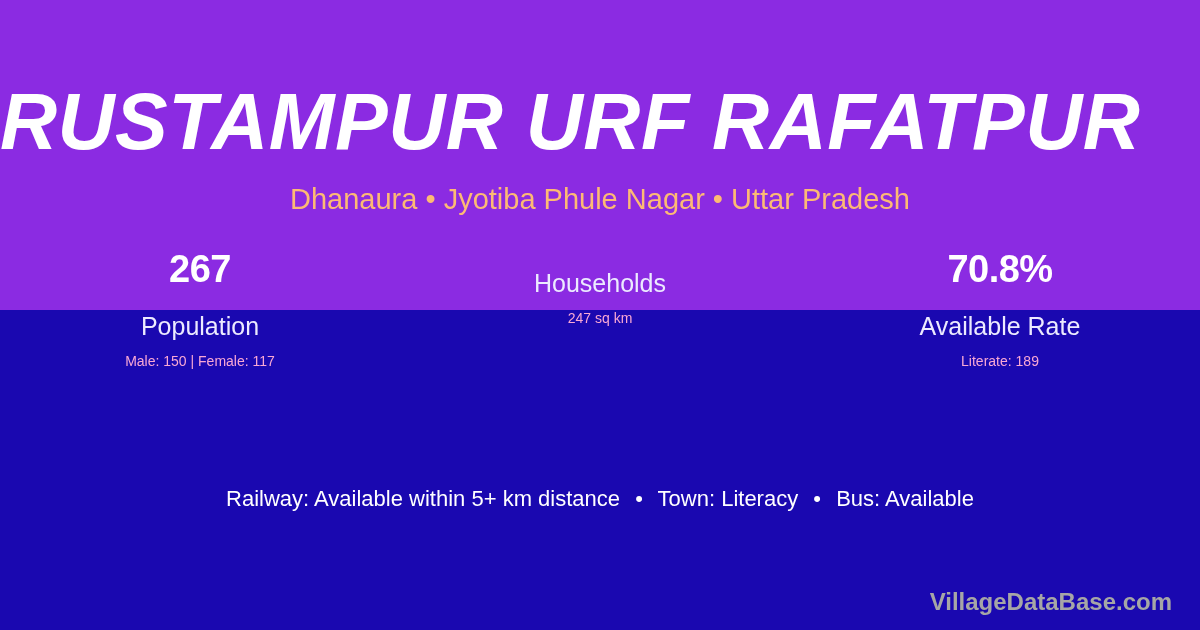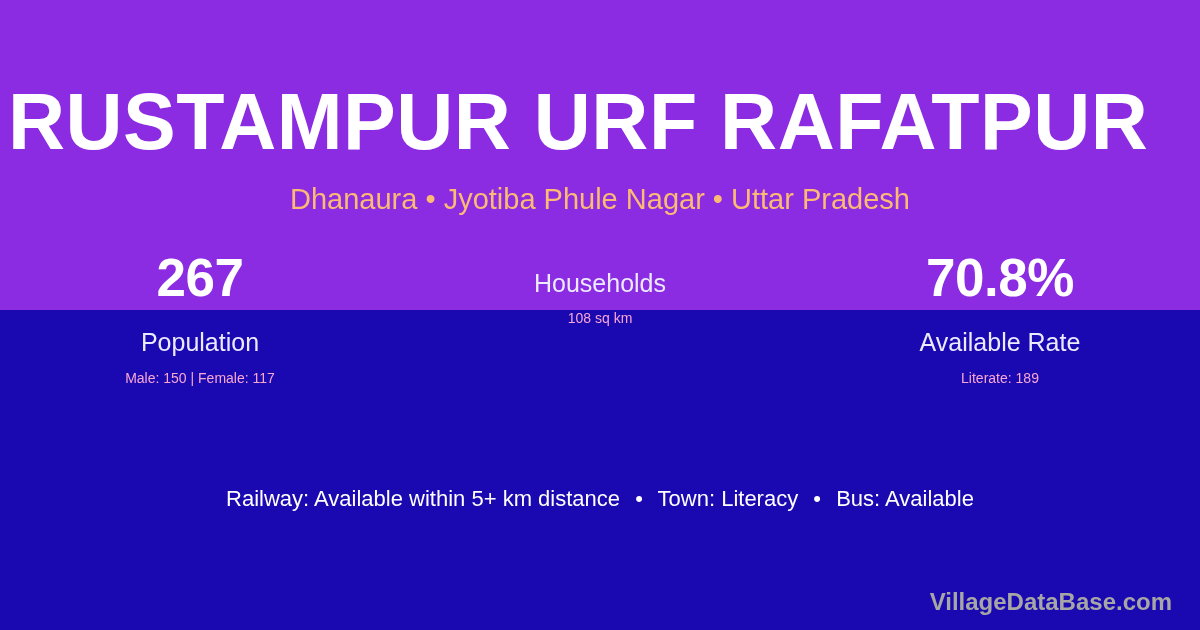--- a/index.html
+++ b/index.html
@@ -40,29 +40,30 @@
     left: 0;
     width: 1200px;
     height: 320px;
     background: #1a08b0;
   }
 
   
   .village-title {
     position: absolute;
     top: 82px;
-    left: 8px;
+    left: 0;
     width: 1128px;
     text-align: center;
     color: #ffffff;
     font-size: 79px;
     font-weight: bold;
     letter-spacing: 0.5px;
     line-height: 1.0;
     white-space: nowrap;
+    font-style: italic;
   }
 
   
   .village-subtitle {
     position: absolute;
     top: 182px;
     left: 0;
     width: 1200px;
     text-align: center;
     color: #fdba74;
@@ -82,21 +83,21 @@
     grid-template-columns: repeat(3, 1fr);
     z-index: 3;
   }
 
   .stat-cell {
     text-align: center;
   }
 
   .stat-value {
     color: #ffffff;
-    font-size: 53px;
+    font-size: 38px;
     font-weight: bold;
     line-height: 1.12;
     letter-spacing: -0.5px;
     white-space: nowrap;
   }
 
   .stat-label {
     color: #eceaff;
     font-size: 25px;
     font-weight: normal;
@@ -161,21 +162,21 @@
   <div class="stats-grid">
 
     <div class="stat-cell">
       <div class="stat-value">267</div>
       <div class="stat-label">Population</div>
       <div class="stat-detail">Male: 150 | Female: 117</div>
     </div>
 
     <div class="stat-cell">
       <div class="stat-label">Households</div>
-      <div class="stat-detail">108 sq km</div>
+      <div class="stat-detail">247 sq km</div>
     </div>
 
     <div class="stat-cell">
       <div class="stat-value">70.8%</div>
       <div class="stat-label">Available Rate</div>
       <div class="stat-detail">Literate: 189</div>
     </div>
 
   </div>
 

